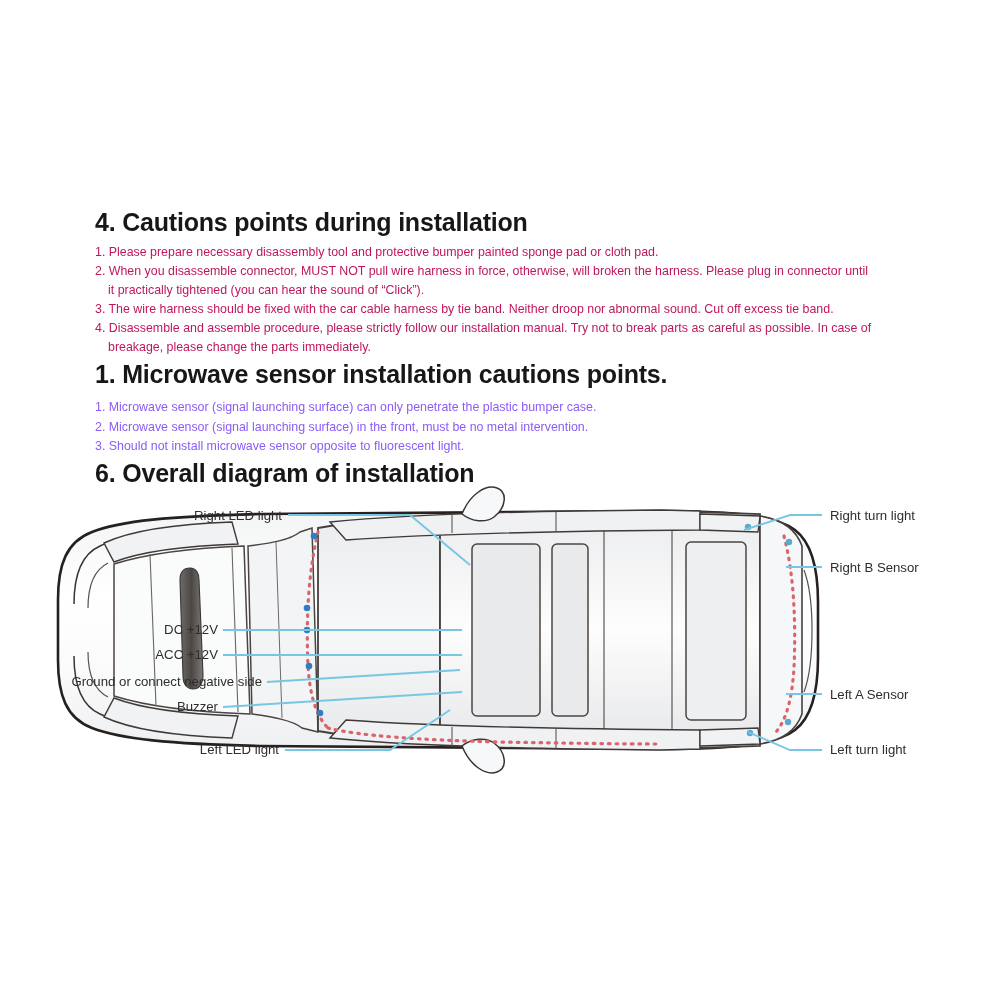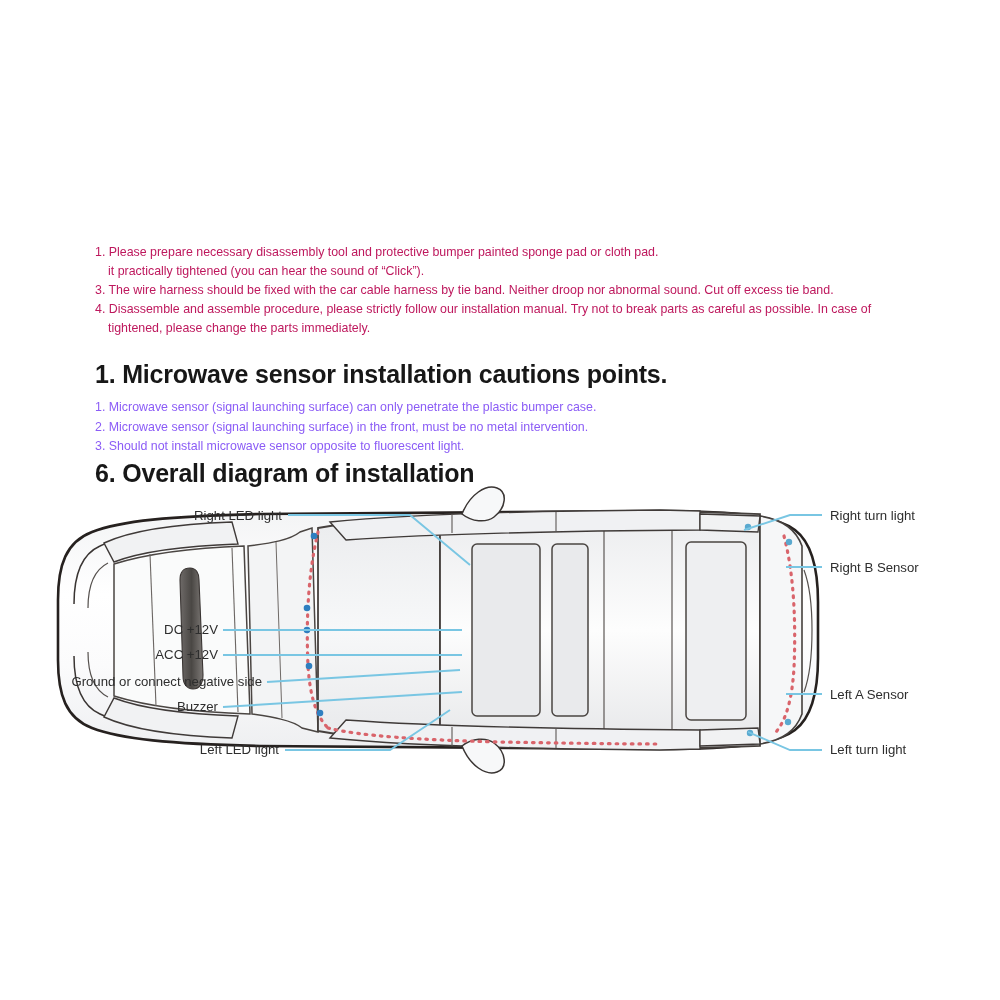--- a/index.html
+++ b/index.html
@@ -80,27 +80,29 @@
   .lbl-r { text-align: right; }
   .lbl-l { text-align: left; }
 
   svg { display: block; }
 </style>
 </head>
 <body>
 
 <div id="page">
 
+  <div class="section-heading" style="left:95px; top:208px;">4. Cautions points during installation</div>
 
   <div class="body-list" style="left:95px; top:243px; width:880px;">
     <span class="li">1. Please prepare necessary disassembly tool and protective bumper painted sponge pad or cloth pad.</span>
+    <span class="li">2. When you disassemble connector, MUST NOT pull wire harness in force, otherwise, will broken the harness. Please plug in connector until</span>
     <span class="cont">it practically tightened (you can hear the sound of “Click”).</span>
     <span class="li">3. The wire harness should be fixed with the car cable harness by  tie band. Neither droop nor abnormal sound. Cut off excess tie band.</span>
     <span class="li">4. Disassemble and assemble procedure, please strictly follow our installation manual. Try not to break parts as careful as possible. In case of</span>
-    <span class="cont">tightened, please change the parts immediately.</span>
+    <span class="cont">breakage, please change the parts immediately.</span>
   </div>
 
   <div class="section-heading" style="left:95px; top:360px;">1. Microwave sensor installation cautions points.</div>
 
   <div class="red-list" style="left:95px; top:398px; width:880px;">
     <span class="li">1. Microwave sensor (signal launching surface) can only penetrate the plastic bumper case.</span>
     <span class="li">2. Microwave sensor (signal launching surface) in the front, must be no metal intervention.</span>
     <span class="li">3. Should not install microwave sensor opposite to fluorescent light.</span>
   </div>
 

